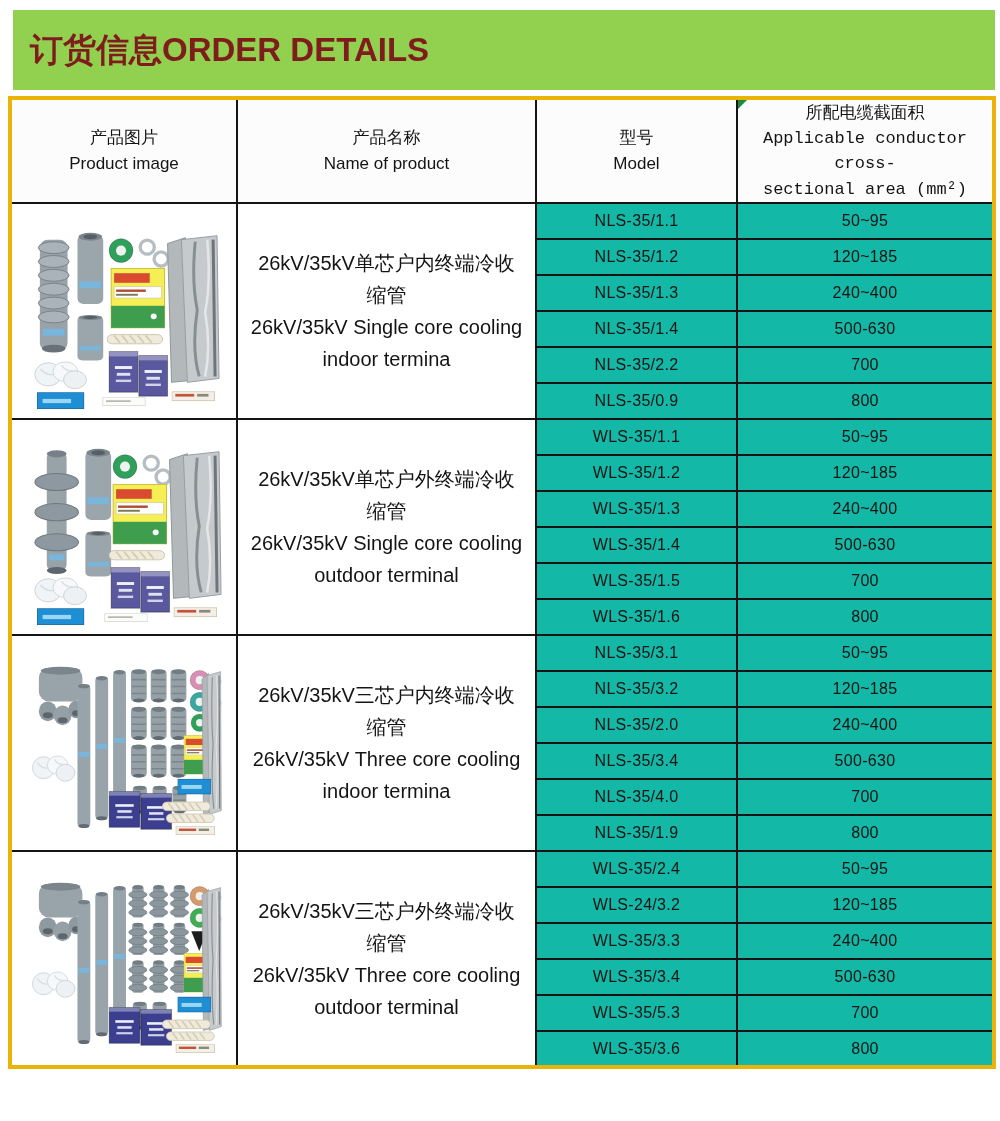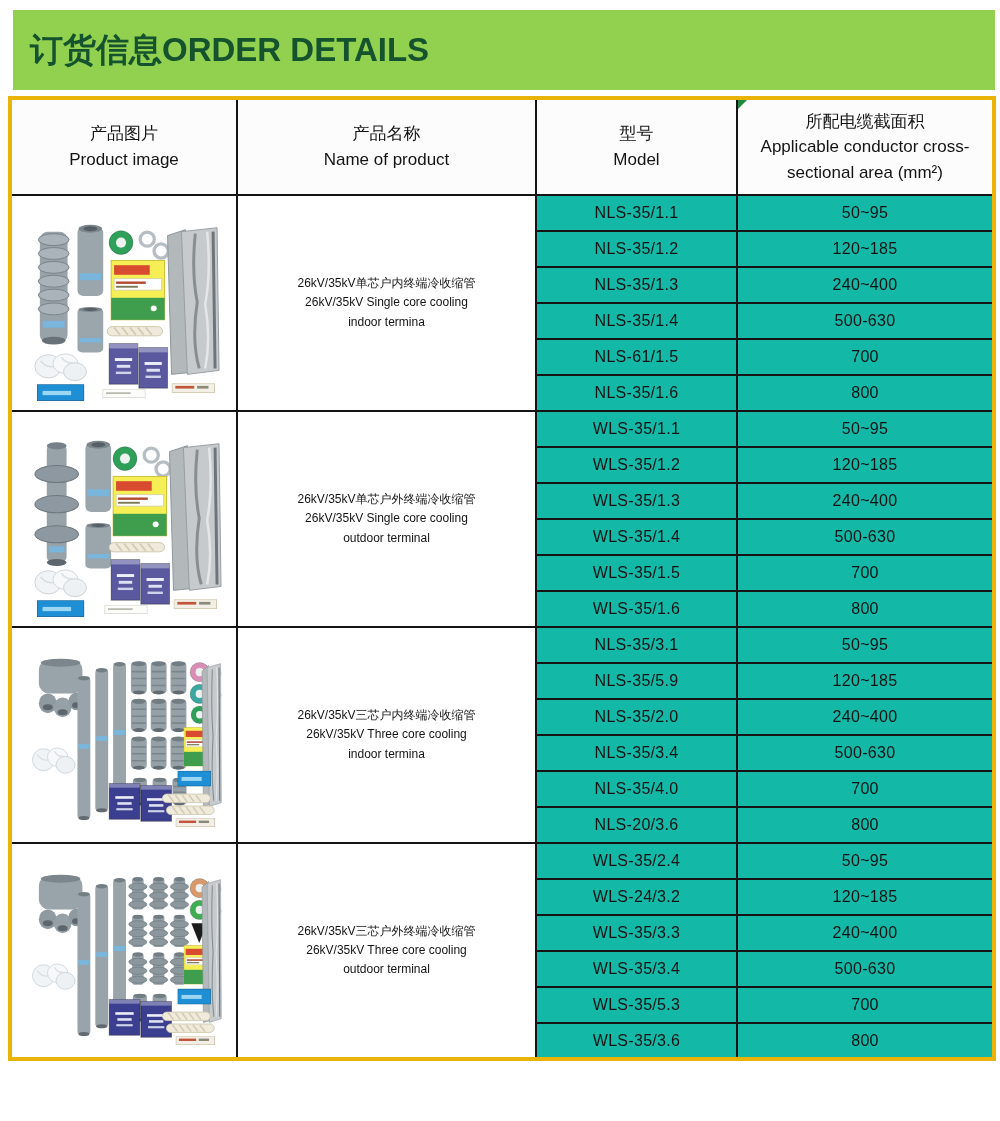--- a/index.html
+++ b/index.html
@@ -8,38 +8,38 @@
     width:1000px; height:1121px; background:#ffffff; overflow:hidden;
     font-family:"Liberation Sans","DejaVu Sans",sans-serif; color:#141414;
   }
   .page { width:1000px; height:1121px; position:relative; }
 
   
   .banner {
     margin:10px 5px 0 13px; width:982px; height:80px;
     background:#92d050; display:flex; align-items:center; padding-left:17px;
   }
-  .banner h1 { margin:0; font-size:33px; font-weight:bold; color:#14532d; letter-spacing:0; }
+  .banner h1 { margin:0; font-size:33px; font-weight:bold; color:#7f1d1d; letter-spacing:0; }
 
   
   table.order {
     border-collapse:collapse; table-layout:fixed; margin:6px 0 0 8px;
     width:984px; border:4px solid #eab308;
   }
   th,td { border:2px solid #141414; padding:0; text-align:center; vertical-align:middle; }
   thead th { height:97px; font-weight:normal; font-size:17px; line-height:1.55; background:#fcfcfc; position:relative; }
   thead .hdr-en { font-size:17px; }
   thead th.area-hdr { line-height:1.5; }
-  thead th.area-hdr .hdr-en { white-space:pre-line; }
+  thead th.area-hdr .hdr-en { white-space:pre-line;font-family:Liberation Mono, monospace; }
   .corner-mark {
     position:absolute; top:0; left:0; width:0; height:0;
     border-top:9px solid #1f8a3b; border-right:9px solid transparent;
   }
   td.model-cell, td.area-cell { height:36px; font-size:16px; letter-spacing:0.3px; background:#14b8a6; }
-  td.name-cell { font-size:12px; line-height:1.6; padding:0 12px; background:#fff; }
+  td.name-cell { font-size:20px; line-height:1.6; padding:0 12px; background:#fff; }
   td.name-cell .en { white-space:pre-line; }
   td.img-cell { background:#fff; }
   svg.photo { display:block; margin:0 auto; width:198px; height:200px; }
   .defs { position:absolute; width:0; height:0; overflow:hidden; }
 </style>
 </head>
 <body>
 
 <svg class="defs" aria-hidden="true">
   <defs>
@@ -231,25 +231,25 @@
         </tr>
       <tr>
           <td class="model-cell">NLS-35/1.3</td>
           <td class="area-cell">240~400</td>
         </tr>
       <tr>
           <td class="model-cell">NLS-35/1.4</td>
           <td class="area-cell">500-630</td>
         </tr>
       <tr>
-          <td class="model-cell">NLS-61/1.5</td>
+          <td class="model-cell">NLS-35/2.2</td>
           <td class="area-cell">700</td>
         </tr>
       <tr>
-          <td class="model-cell">NLS-35/1.6</td>
+          <td class="model-cell">NLS-35/0.9</td>
           <td class="area-cell">800</td>
         </tr>
 
       <tr>
         <td class="img-cell" rowspan="6">
           <svg class="photo" viewBox="0 0 200 200" role="img" aria-label="Single core cold-shrink outdoor termination kit: skirted grey terminal tubes, green tape roll, yellow sealant box, gloves, sachets, blue box, foil bags">
             <use href="#s-skirtterm" x="8" y="18" width="48" height="134"></use>
             <use href="#s-smooth" x="60" y="18" width="28" height="78"></use>
             <use href="#s-smooth" x="60" y="102" width="28" height="50"></use>
             <use href="#s-tape" x="88" y="26" width="26" height="26" style="color:#2fa05a"></use>
@@ -332,37 +332,37 @@
         </td>
         <td class="name-cell" rowspan="6">
           <div class="zh">26kV/35kV三芯户内终端冷收缩管</div>
           <div class="en">26kV/35kV Three core cooling
 indoor termina</div>
         </td>
         <td class="model-cell">NLS-35/3.1</td>
         <td class="area-cell">50~95</td>
       </tr>
       <tr>
-          <td class="model-cell">NLS-35/5.9</td>
+          <td class="model-cell">NLS-35/3.2</td>
           <td class="area-cell">120~185</td>
         </tr>
       <tr>
           <td class="model-cell">NLS-35/2.0</td>
           <td class="area-cell">240~400</td>
         </tr>
       <tr>
           <td class="model-cell">NLS-35/3.4</td>
           <td class="area-cell">500-630</td>
         </tr>
       <tr>
           <td class="model-cell">NLS-35/4.0</td>
           <td class="area-cell">700</td>
         </tr>
       <tr>
-          <td class="model-cell">NLS-20/3.6</td>
+          <td class="model-cell">NLS-35/1.9</td>
           <td class="area-cell">800</td>
         </tr>
 
       <tr>
         <td class="img-cell" rowspan="6">
           <svg class="photo" viewBox="0 0 200 200" role="img" aria-label="Three core cold-shrink outdoor termination kit: breakout boot, long grey tubes, skirted tubes, tape rolls, yellow sealant box, gloves, sachets, foil bag">
             <use href="#s-boot" x="10" y="22" width="52" height="62"></use>
             <use href="#s-longtube" x="52" y="38" width="15" height="150"></use>
             <use href="#s-longtube" x="70" y="30" width="15" height="150"></use>
             <use href="#s-longtube" x="88" y="24" width="15" height="150"></use>

